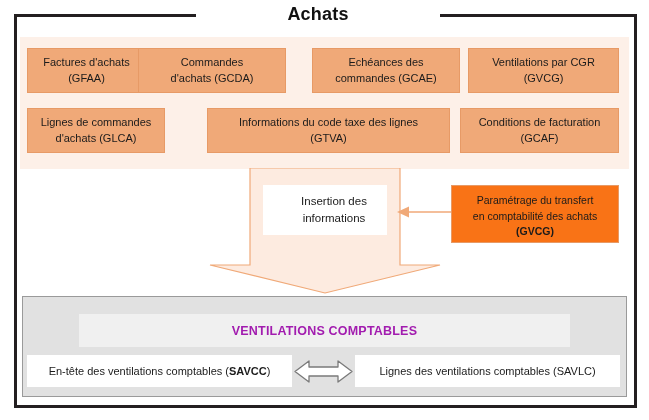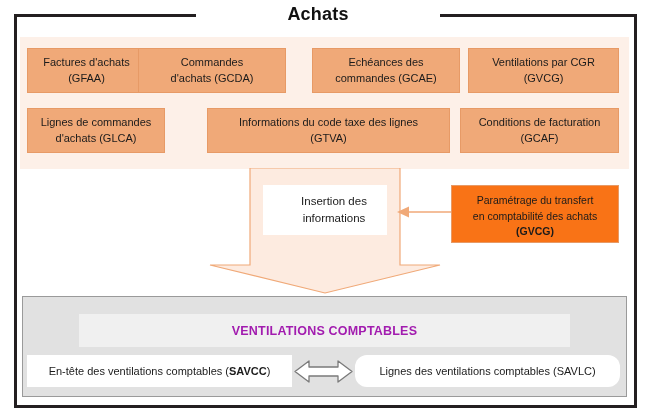--- a/index.html
+++ b/index.html
@@ -169,21 +169,21 @@
     display: flex;
     align-items: center;
     justify-content: center;
     text-align: center;
     font-size: 11px;
     color: #1b1b1b;
     padding: 0 6px;
     box-sizing: border-box;
   }
   .wbox-left  { left: 27px;  top: 355px; width: 265px; height: 32px; }
-  .wbox-right { left: 355px; top: 355px; width: 265px; height: 32px; border-radius: 12px; }
+  .wbox-right { left: 355px; top: 355px; width: 265px; height: 32px; }
   .wbox b { font-weight: bold; margin-top: 44px; }
 
   .dbl-arrow {
     position: absolute;
     left: 294px;
     top: 358px;
     width: 59px;
     height: 27px;
   }
 </style>

